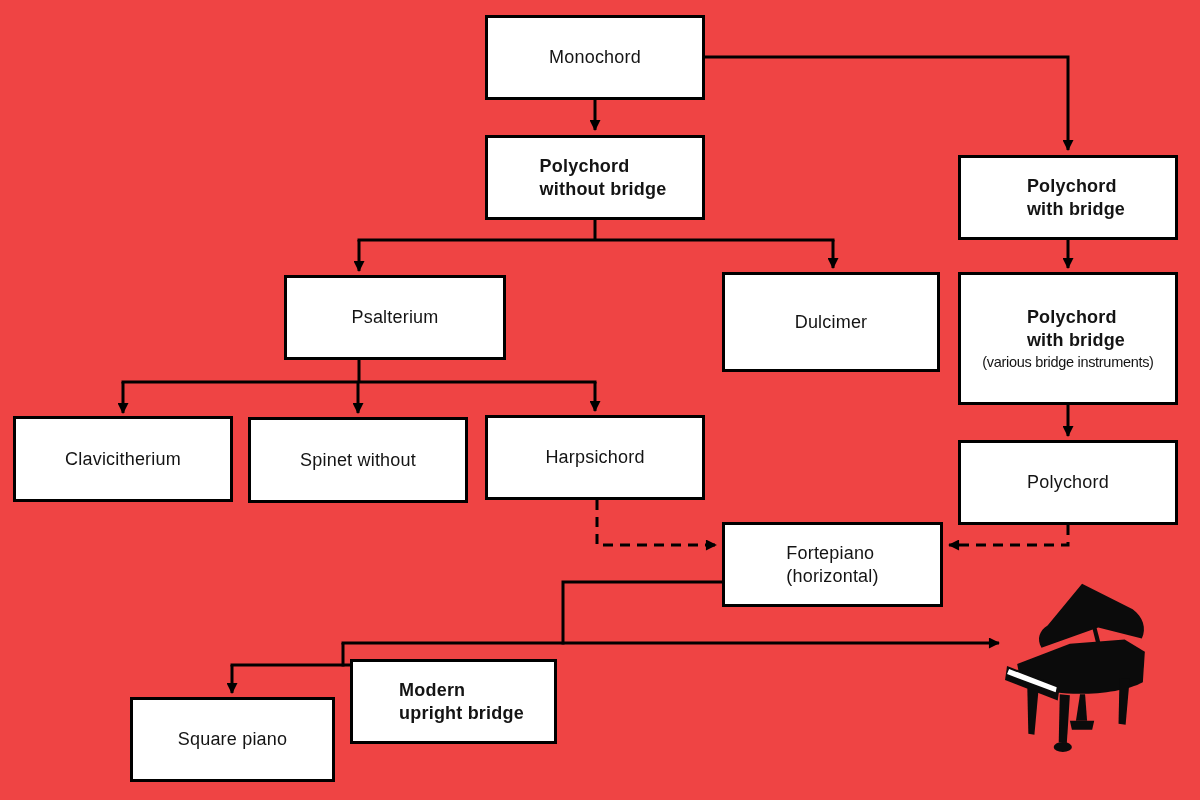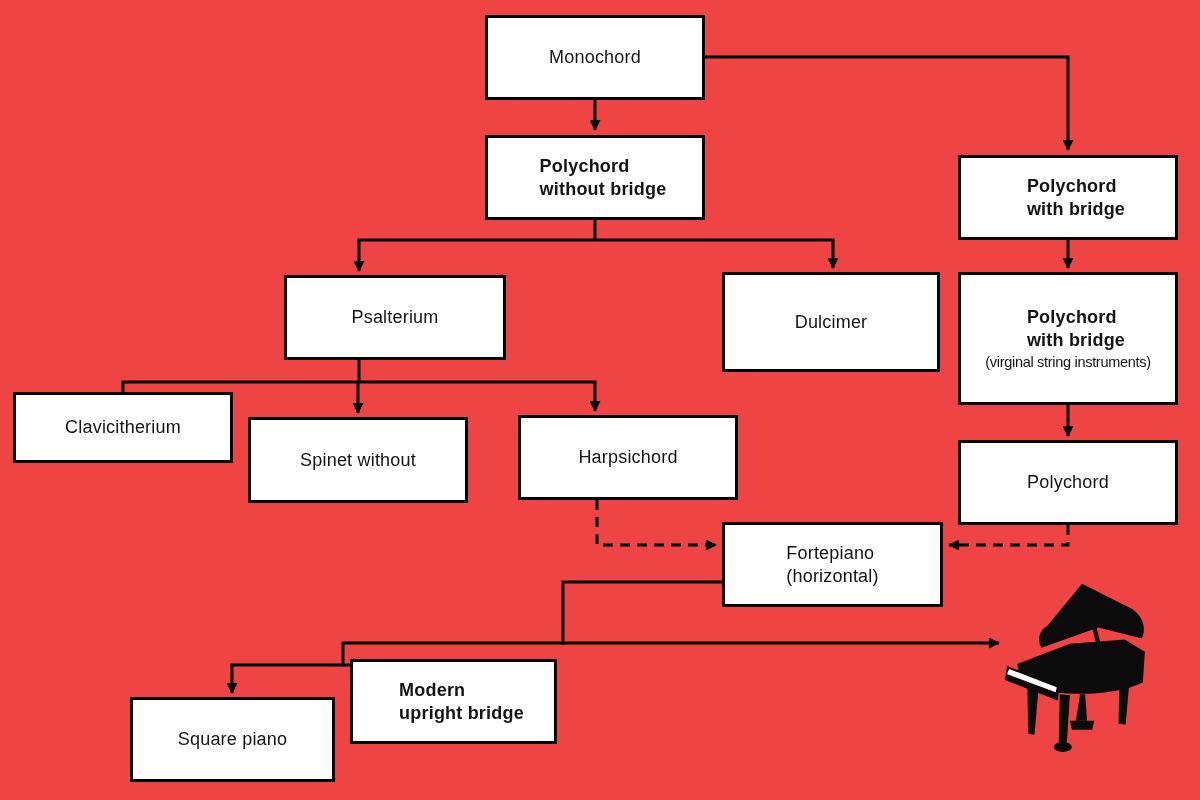--- a/index.html
+++ b/index.html
@@ -116,40 +116,40 @@
       <span>Polychord</span>
       <span>with bridge</span>
     </div>
   </div>
 
   <div class="node" style="left:958px; top:272px; width:220px; height:133px;">
     <div class="lines nudge">
       <span>Polychord</span>
       <span>with bridge</span>
     </div>
-    <span class="sub">(virginal string instruments)</span>
+    <span class="sub">(various bridge instruments)</span>
   </div>
 
   <div class="node" style="left:248px; top:275px; width:222px; height:85px;margin-left:36px;">
     <span>Psalterium</span>
   </div>
 
   <div class="node" style="left:722px; top:272px; width:218px; height:100px;">
     <span>Dulcimer</span>
   </div>
 
-  <div class="node" style="left:13px; top:392px; width:220px; height:71px;">
+  <div class="node" style="left:13px; top:416px; width:220px; height:86px;">
     <span>Clavicitherium</span>
   </div>
 
   <div class="node" style="left:248px; top:417px; width:220px; height:86px;">
     <span>Spinet without</span>
   </div>
 
-  <div class="node" style="left:485px; top:415px; width:220px; height:85px;margin-left:33px;">
+  <div class="node" style="left:485px; top:415px; width:220px; height:85px;">
     <span>Harpsichord</span>
   </div>
 
   <div class="node" style="left:958px; top:440px; width:220px; height:85px;">
     <span>Polychord</span>
   </div>
 
   <div class="node" style="left:722px; top:522px; width:221px; height:85px;">
     <div class="lines">
       <span>Fortepiano</span>

